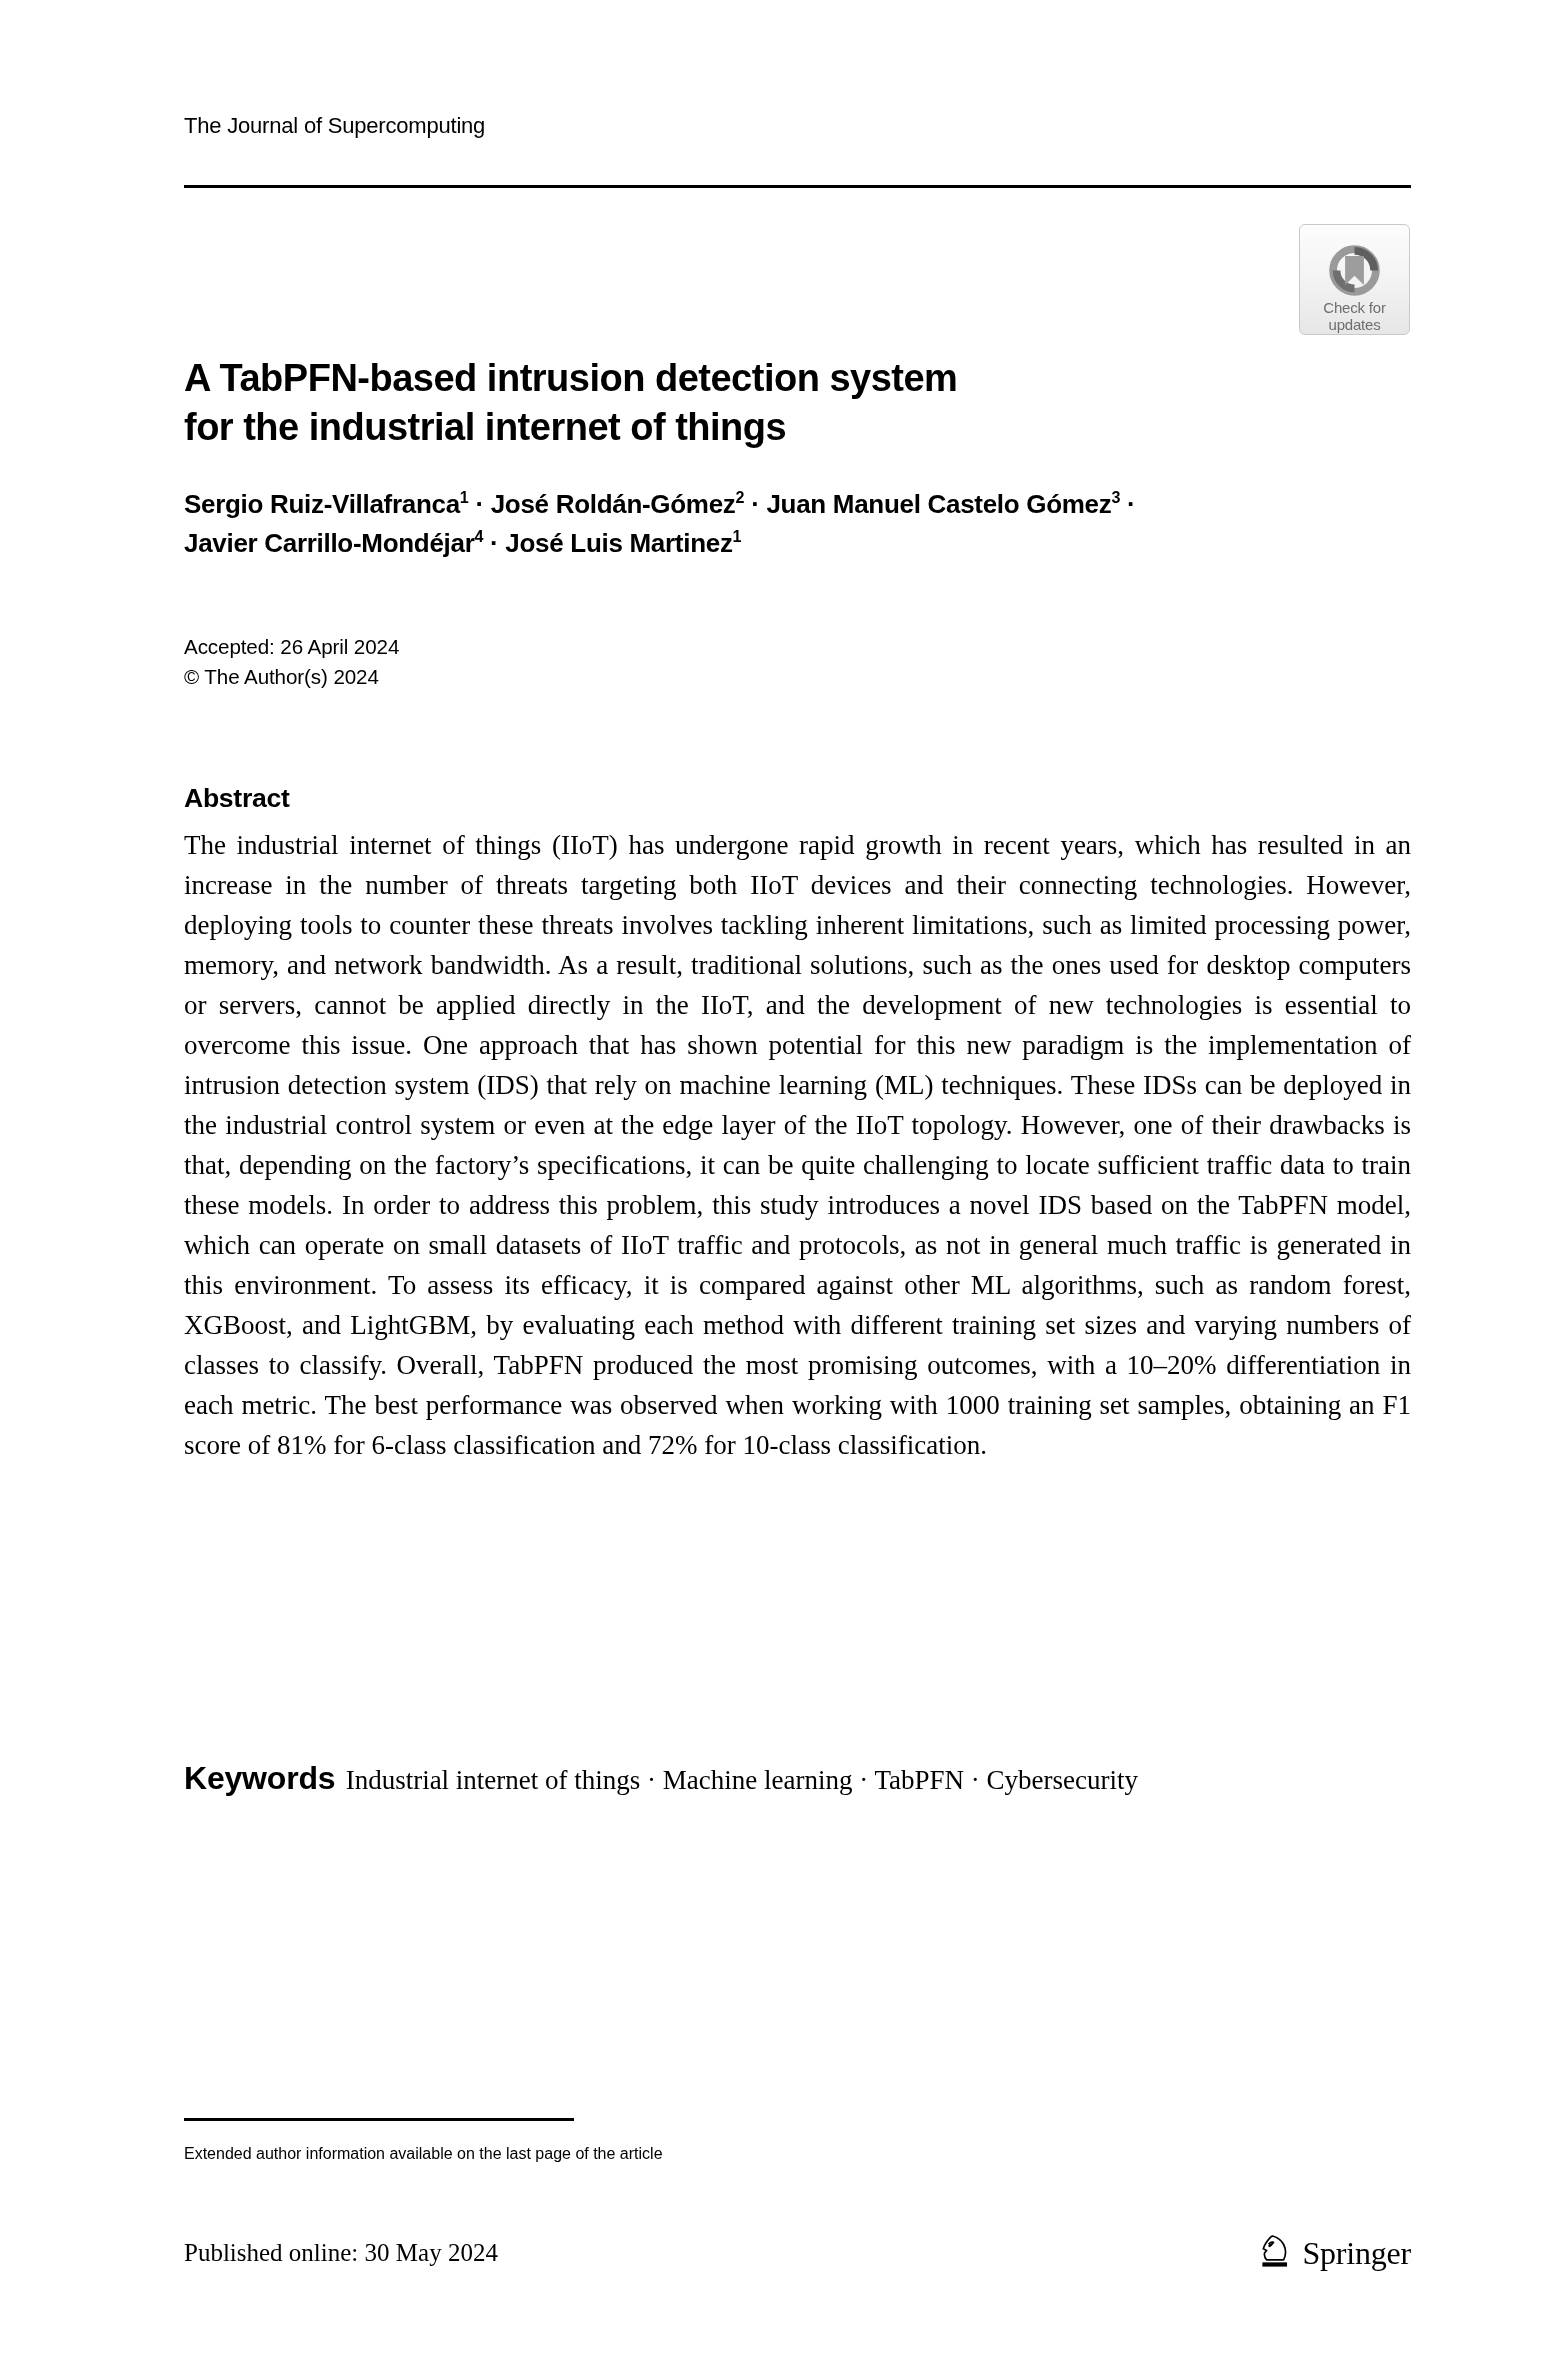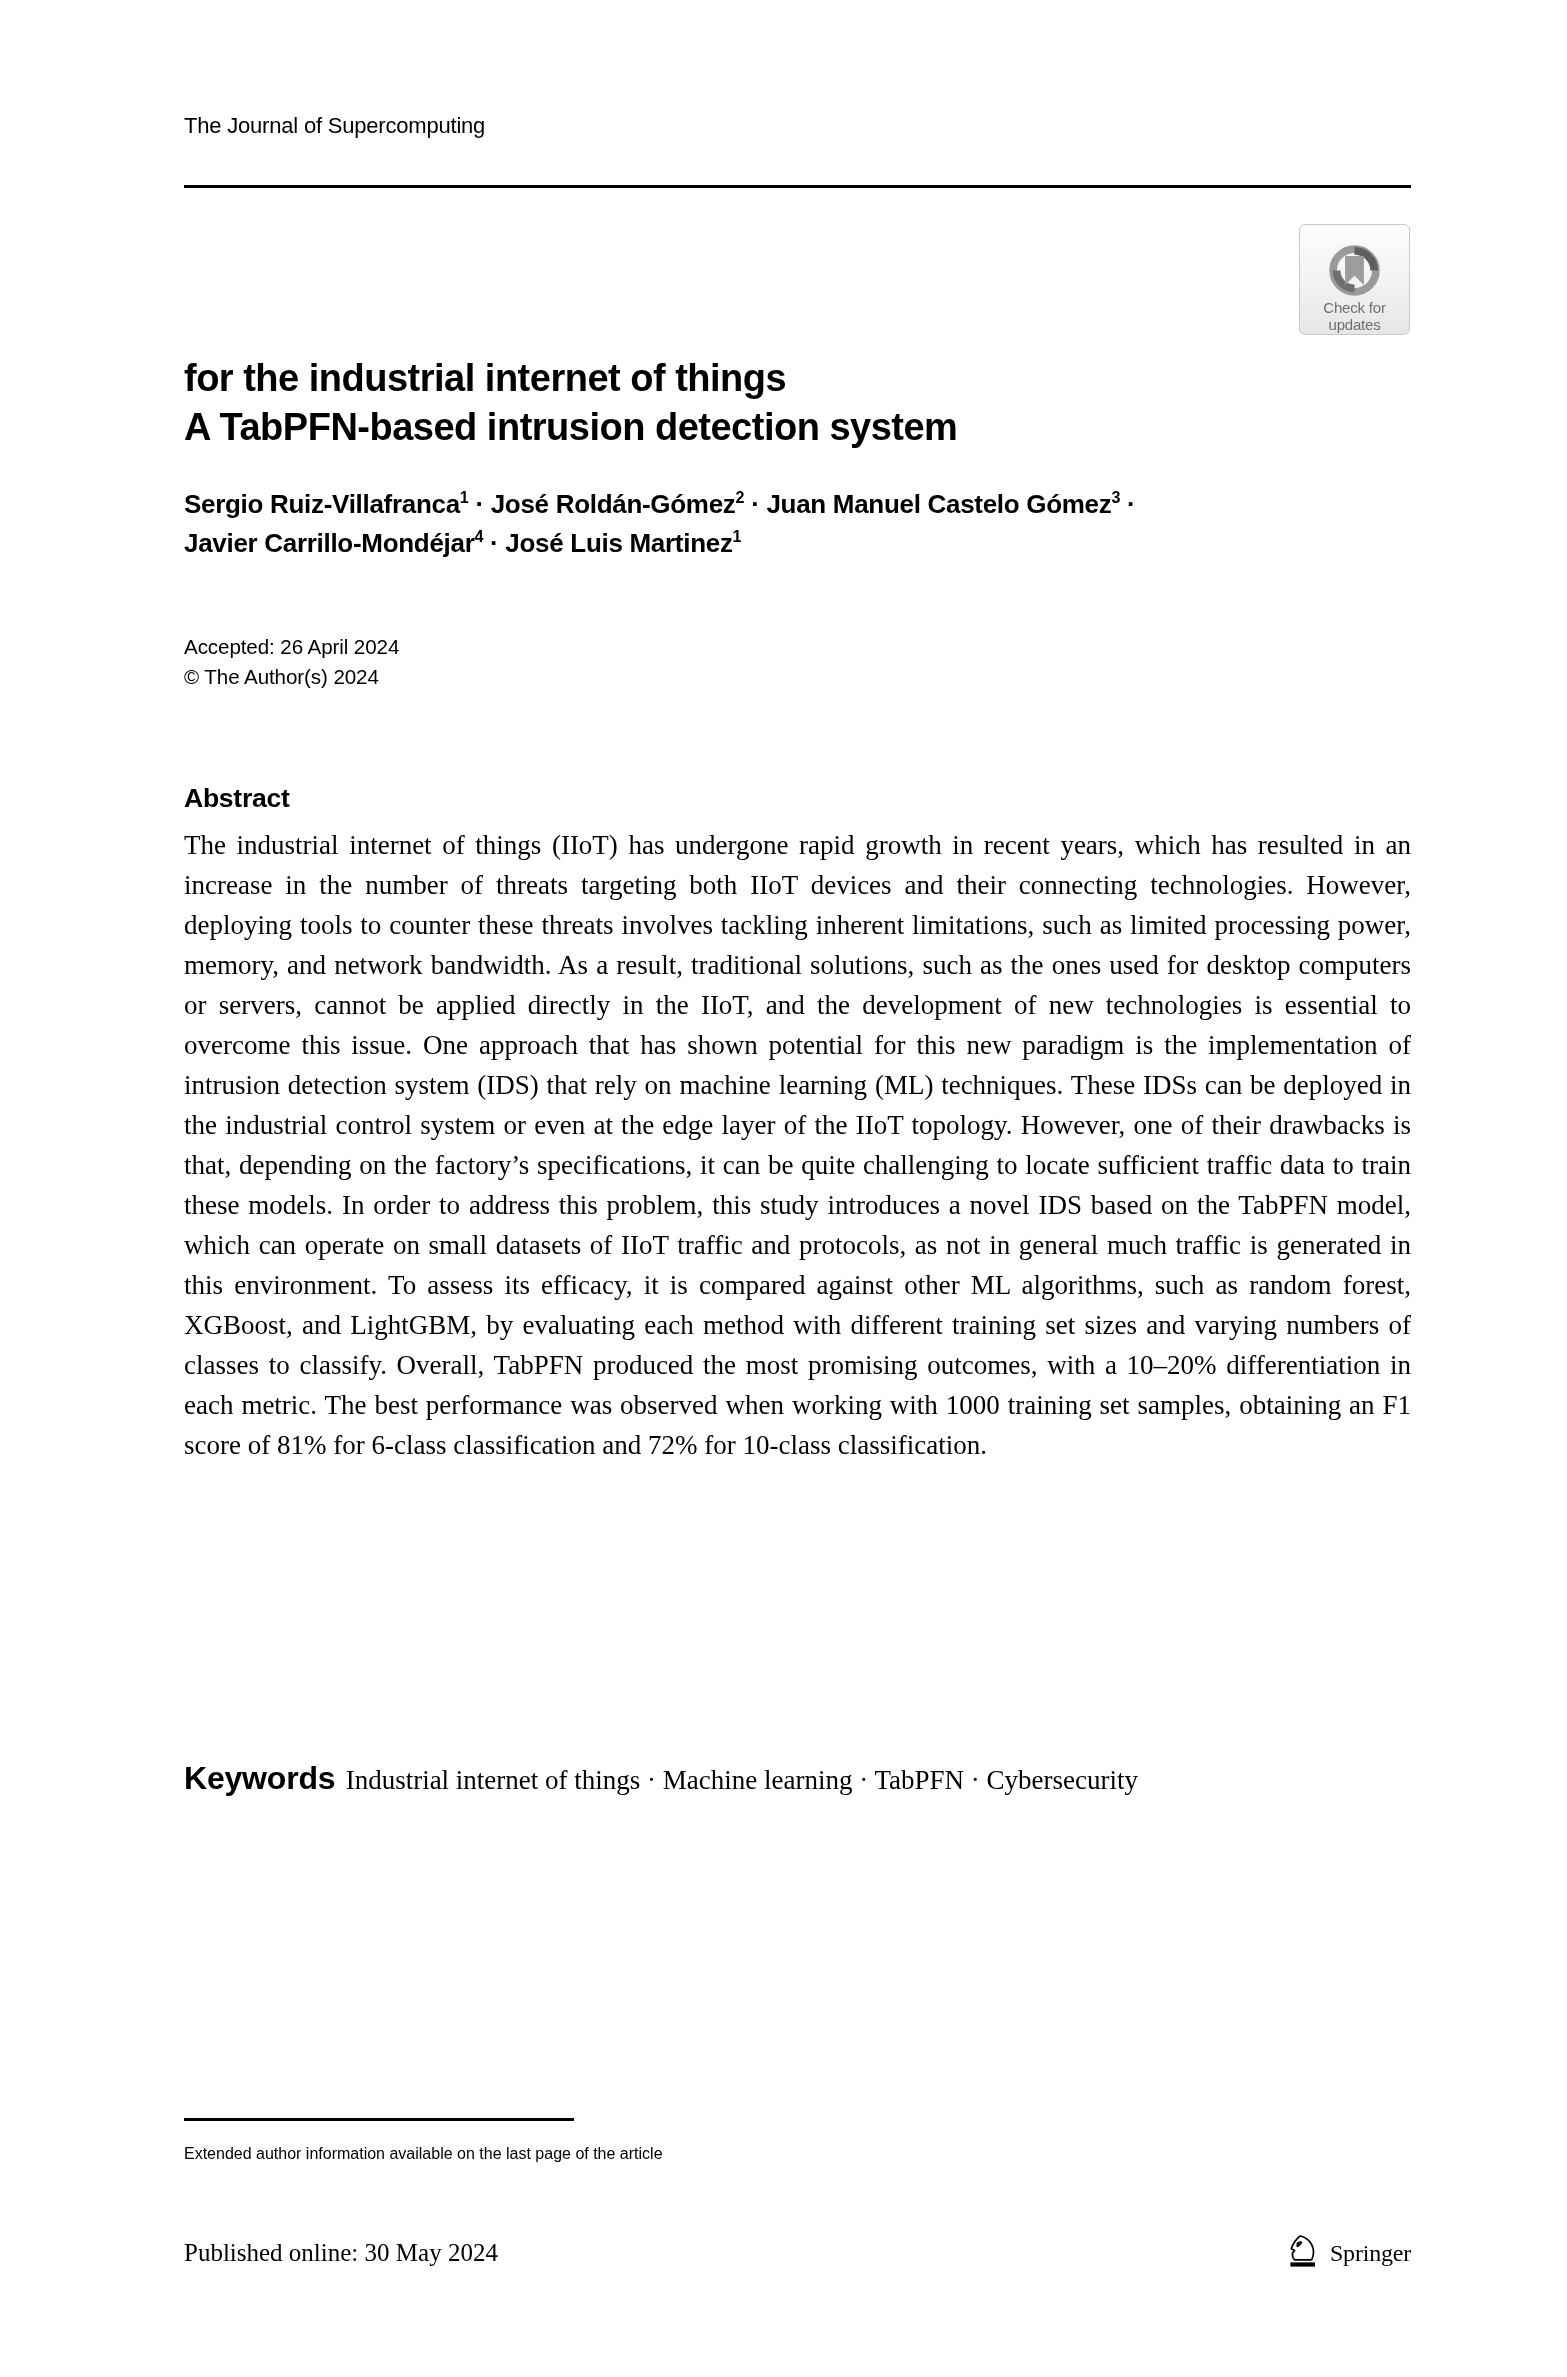--- a/index.html
+++ b/index.html
@@ -188,21 +188,21 @@
     align-items: center;
     gap: 9.4px;
   }
   #springer-logo .knight {
     width: 34px;
     height: 38px;
     display: block;
   }
   #springer-logo .wordmark {
     font-family: "Liberation Serif", serif;
-    font-size: 24px;
+    font-size: 32px;
     letter-spacing: -0.2px;
     color: #000;
   }
 </style>
 </head>
 <body>
 
 <div class="page">
 
   <div class="col" id="journal-head">
@@ -219,22 +219,22 @@
         <path d="M20 14 H42 V48 L31 37 L20 48 Z" fill="#9d9d9d"></path>
       </svg>
     </span>
     <span class="cm-text">
       <span>Check for</span><br>
       <span>updates</span>
     </span>
   </div>
 
   <h1 class="col" id="title">
+    <span class="line">A TabPFN-based intrusion detection system</span>
     <span class="line">for the industrial internet of things</span>
-    <span class="line">A TabPFN-based intrusion detection system</span>
   </h1>
 
   <div class="col" id="authors">
     <span class="line" id="authors-line-1"><span>Sergio Ruiz-Villafranca</span><sup>1</sup><span class="sep"> · </span><span>José Roldán-Gómez</span><sup>2</sup><span class="sep"> · </span><span>Juan Manuel Castelo Gómez</span><sup>3</sup><span class="sep"> · </span></span>
     <span class="line" id="authors-line-2"><span>Javier Carrillo-Mondéjar</span><sup>4</sup><span class="sep"> · </span><span>José Luis Martinez</span><sup>1</sup></span>
   </div>
 
   <div class="col" id="pubinfo">
     <span class="line">Accepted: 26 April 2024</span>
     <span class="line">© The Author(s) 2024</span>

